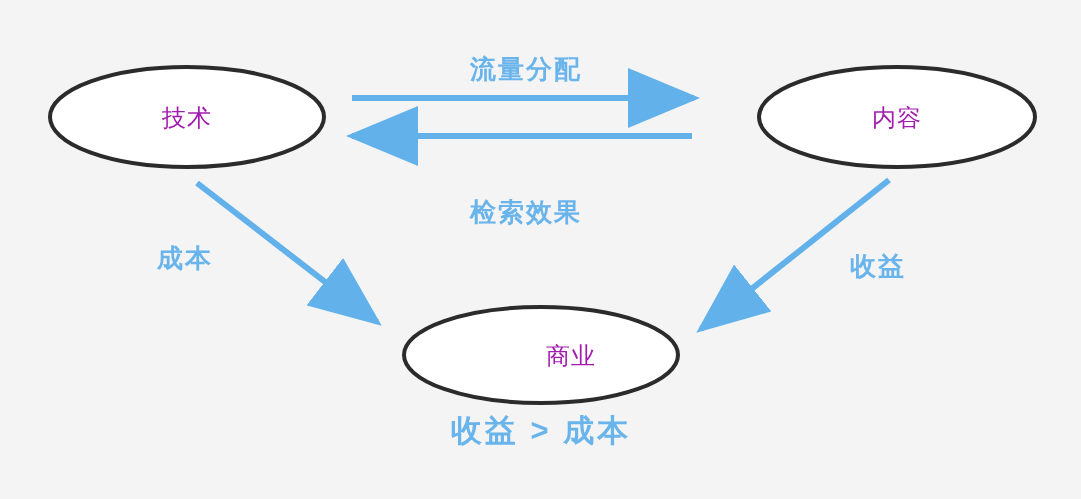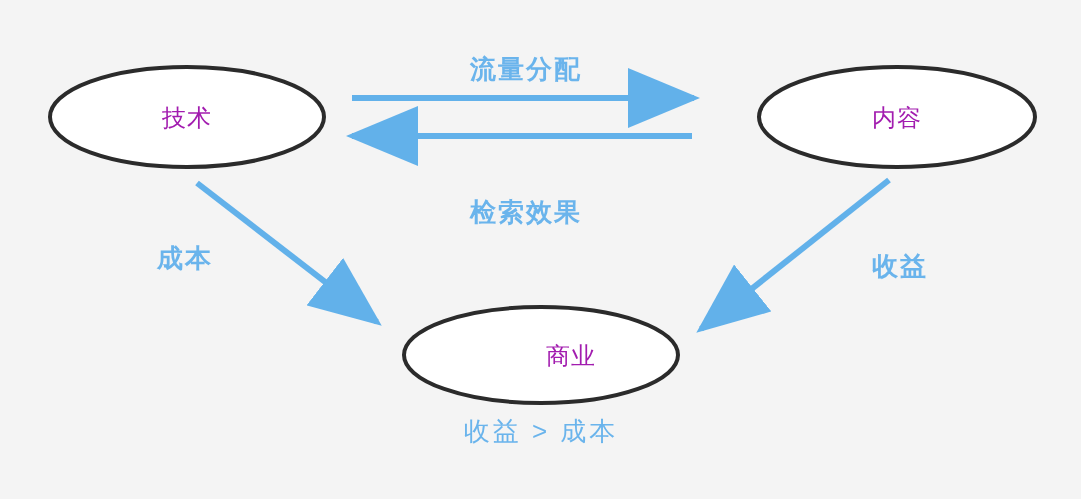--- a/index.html
+++ b/index.html
@@ -41,23 +41,23 @@
     position: absolute;
     font-size: 26px;
     color: #6ab4ec;
     font-weight: 700;
     letter-spacing: 2px;
     white-space: nowrap;
     transform: translate(-50%, -50%);
   }
   .caption-label {
     position: absolute;
-    font-size: 26px;
+    font-size: 31px;
     color: #6ab4ec;
-    font-weight: 400;
+    font-weight: 700;
     letter-spacing: 3px;
     white-space: nowrap;
     transform: translate(-50%, -50%);
   }
 </style>
 </head>
 <body>
 
 <div id="diagram-root">
 
@@ -96,17 +96,17 @@
   <div class="node-label" style="left:897px; top:118px;">内容</div>
 
   <div class="node-label" style="left:571px; top:356px;">商业</div>
 
   <div class="edge-label" style="left:526px; top:69px;">流量分配</div>
 
   <div class="edge-label" style="left:526px; top:170px;margin-top:42px;">检索效果</div>
 
   <div class="edge-label" style="left:185px; top:258px;">成本</div>
 
-  <div class="edge-label" style="left:900px; top:266px;">收益</div>
+  <div class="edge-label" style="left:878px; top:266px;">收益</div>
 
   <div class="caption-label" style="left:541px; top:431px;">收益 &gt; 成本</div>
 
 </div>
 
 </body></html>

